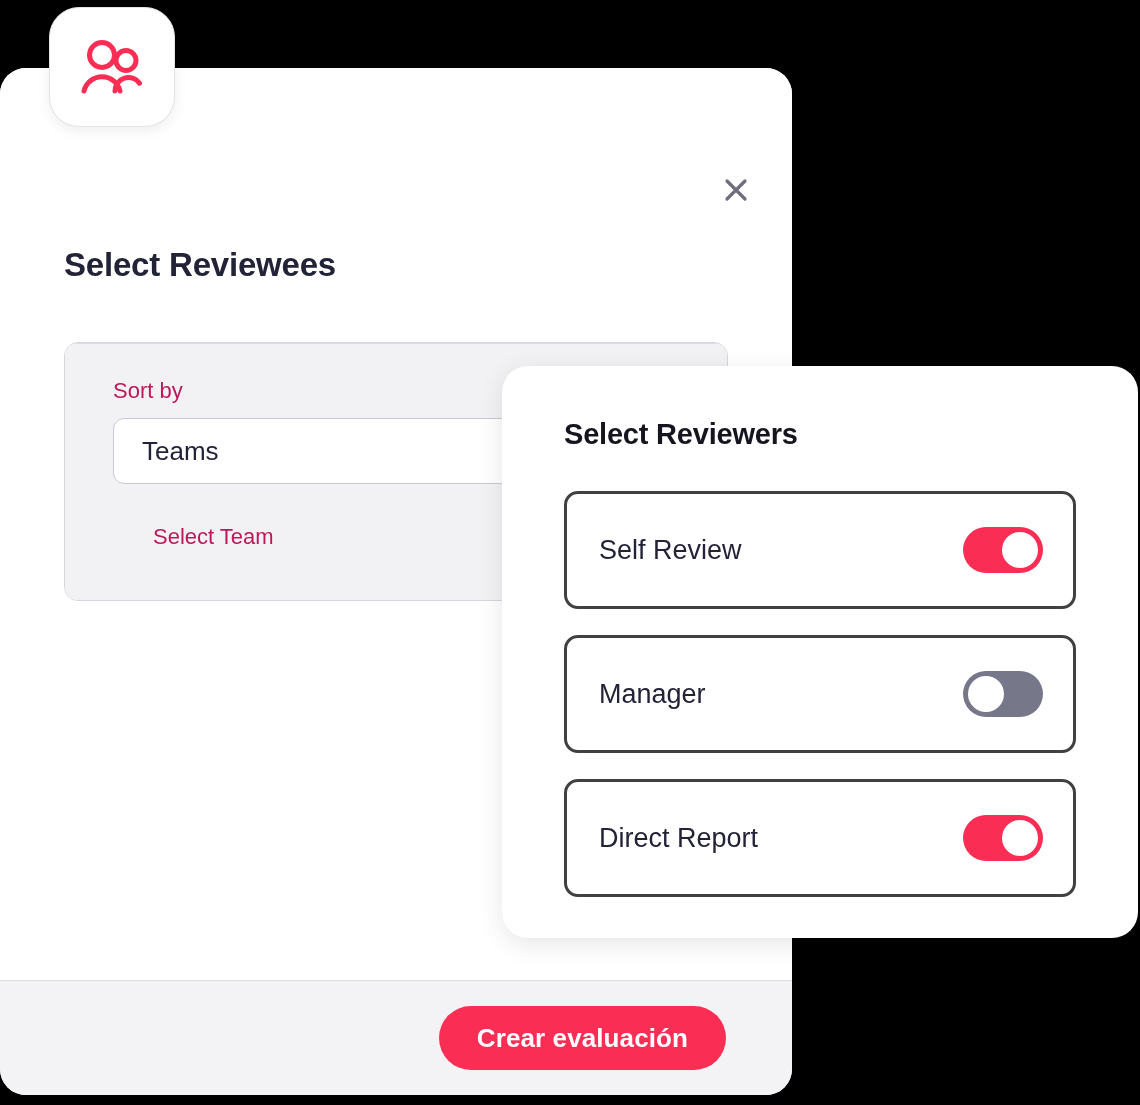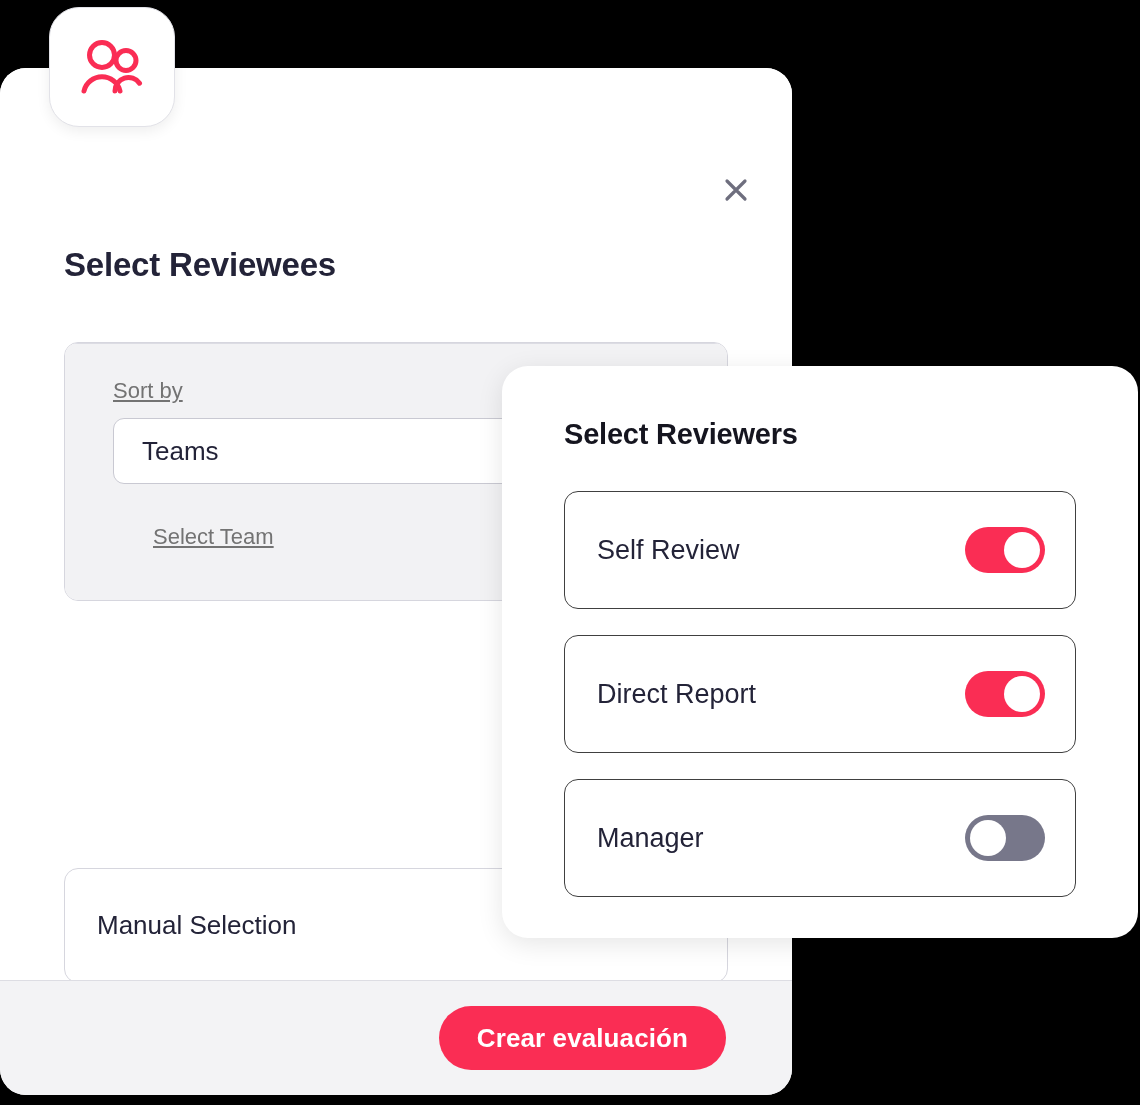--- a/index.html
+++ b/index.html
@@ -114,23 +114,22 @@
   }
 
   .dyn-panel {
     background: #f2f2f4;
     border-top: 1px solid #dcdce3;
     padding: 34px 32px 36px 48px;
   }
 
   .field-label {
     font-size: 22px;
-    color: #737373;
+    color: #be185d;
     margin-bottom: 14px;
-    text-decoration: underline;
   }
   .field-label.second { margin-top: 40px; margin-left: 40px; }
 
   .select-box {
     height: 66px;
     background: #ffffff;
     border: 1px solid #c9c9d2;
     border-radius: 11px;
     display: flex;
     align-items: center;
@@ -219,21 +218,21 @@
   .rev-title {
     font-size: 29px;
     font-weight: 700;
     color: #15151f;
     letter-spacing: -0.2px;
     margin-bottom: 40px;
   }
 
   .toggle-row {
     height: 118px;
-    border: 1px solid #404040;
+    border: 3px solid #404040;
     border-radius: 14px;
     background: #ffffff;
     display: flex;
     align-items: center;
     justify-content: space-between;
     padding: 0 30px 0 32px;
     margin-bottom: 26px;
     cursor: pointer;
   }
   .toggle-label {
@@ -287,23 +286,20 @@
           <div class="field-label">Sort by</div>
           <div class="select-box">
             <span>Teams</span>
           </div>
 
           <div class="field-label second">Select Team</div>
 
         </div>
       </div>
 
-      <div class="manual-card">
-        <span class="manual-label">Manual Selection</span>
-      </div>
 
     </div>
 
     <div class="main-footer">
       <button class="primary-btn">Crear evaluación</button>
     </div>
 
   </div>
 
   <div class="rev-card">
@@ -311,29 +307,29 @@
     <div class="rev-title">Select Reviewers</div>
 
     <div class="toggle-row">
       <span class="toggle-label">Self Review</span>
       <span class="switch on">
         <span class="knob"></span>
       </span>
     </div>
 
     <div class="toggle-row">
+      <span class="toggle-label">Manager</span>
+      <span class="switch off">
+        <span class="knob"></span>
+      </span>
+    </div>
+
+    <div class="toggle-row">
       <span class="toggle-label">Direct Report</span>
       <span class="switch on">
-        <span class="knob"></span>
-      </span>
-    </div>
-
-    <div class="toggle-row">
-      <span class="toggle-label">Manager</span>
-      <span class="switch off">
         <span class="knob"></span>
       </span>
     </div>
 
   </div>
 
   <div class="icon-badge">
     <svg width="66" height="56" viewBox="0 0 66 56" aria-hidden="true">
       <circle cx="23" cy="16" r="12.5" fill="none" stroke="#fa2d54" stroke-width="5"></circle>
       <path d="M5 52 a18.5 18.5 0 0 1 36 0" fill="none" stroke="#fa2d54" stroke-width="5" stroke-linecap="round"></path>

